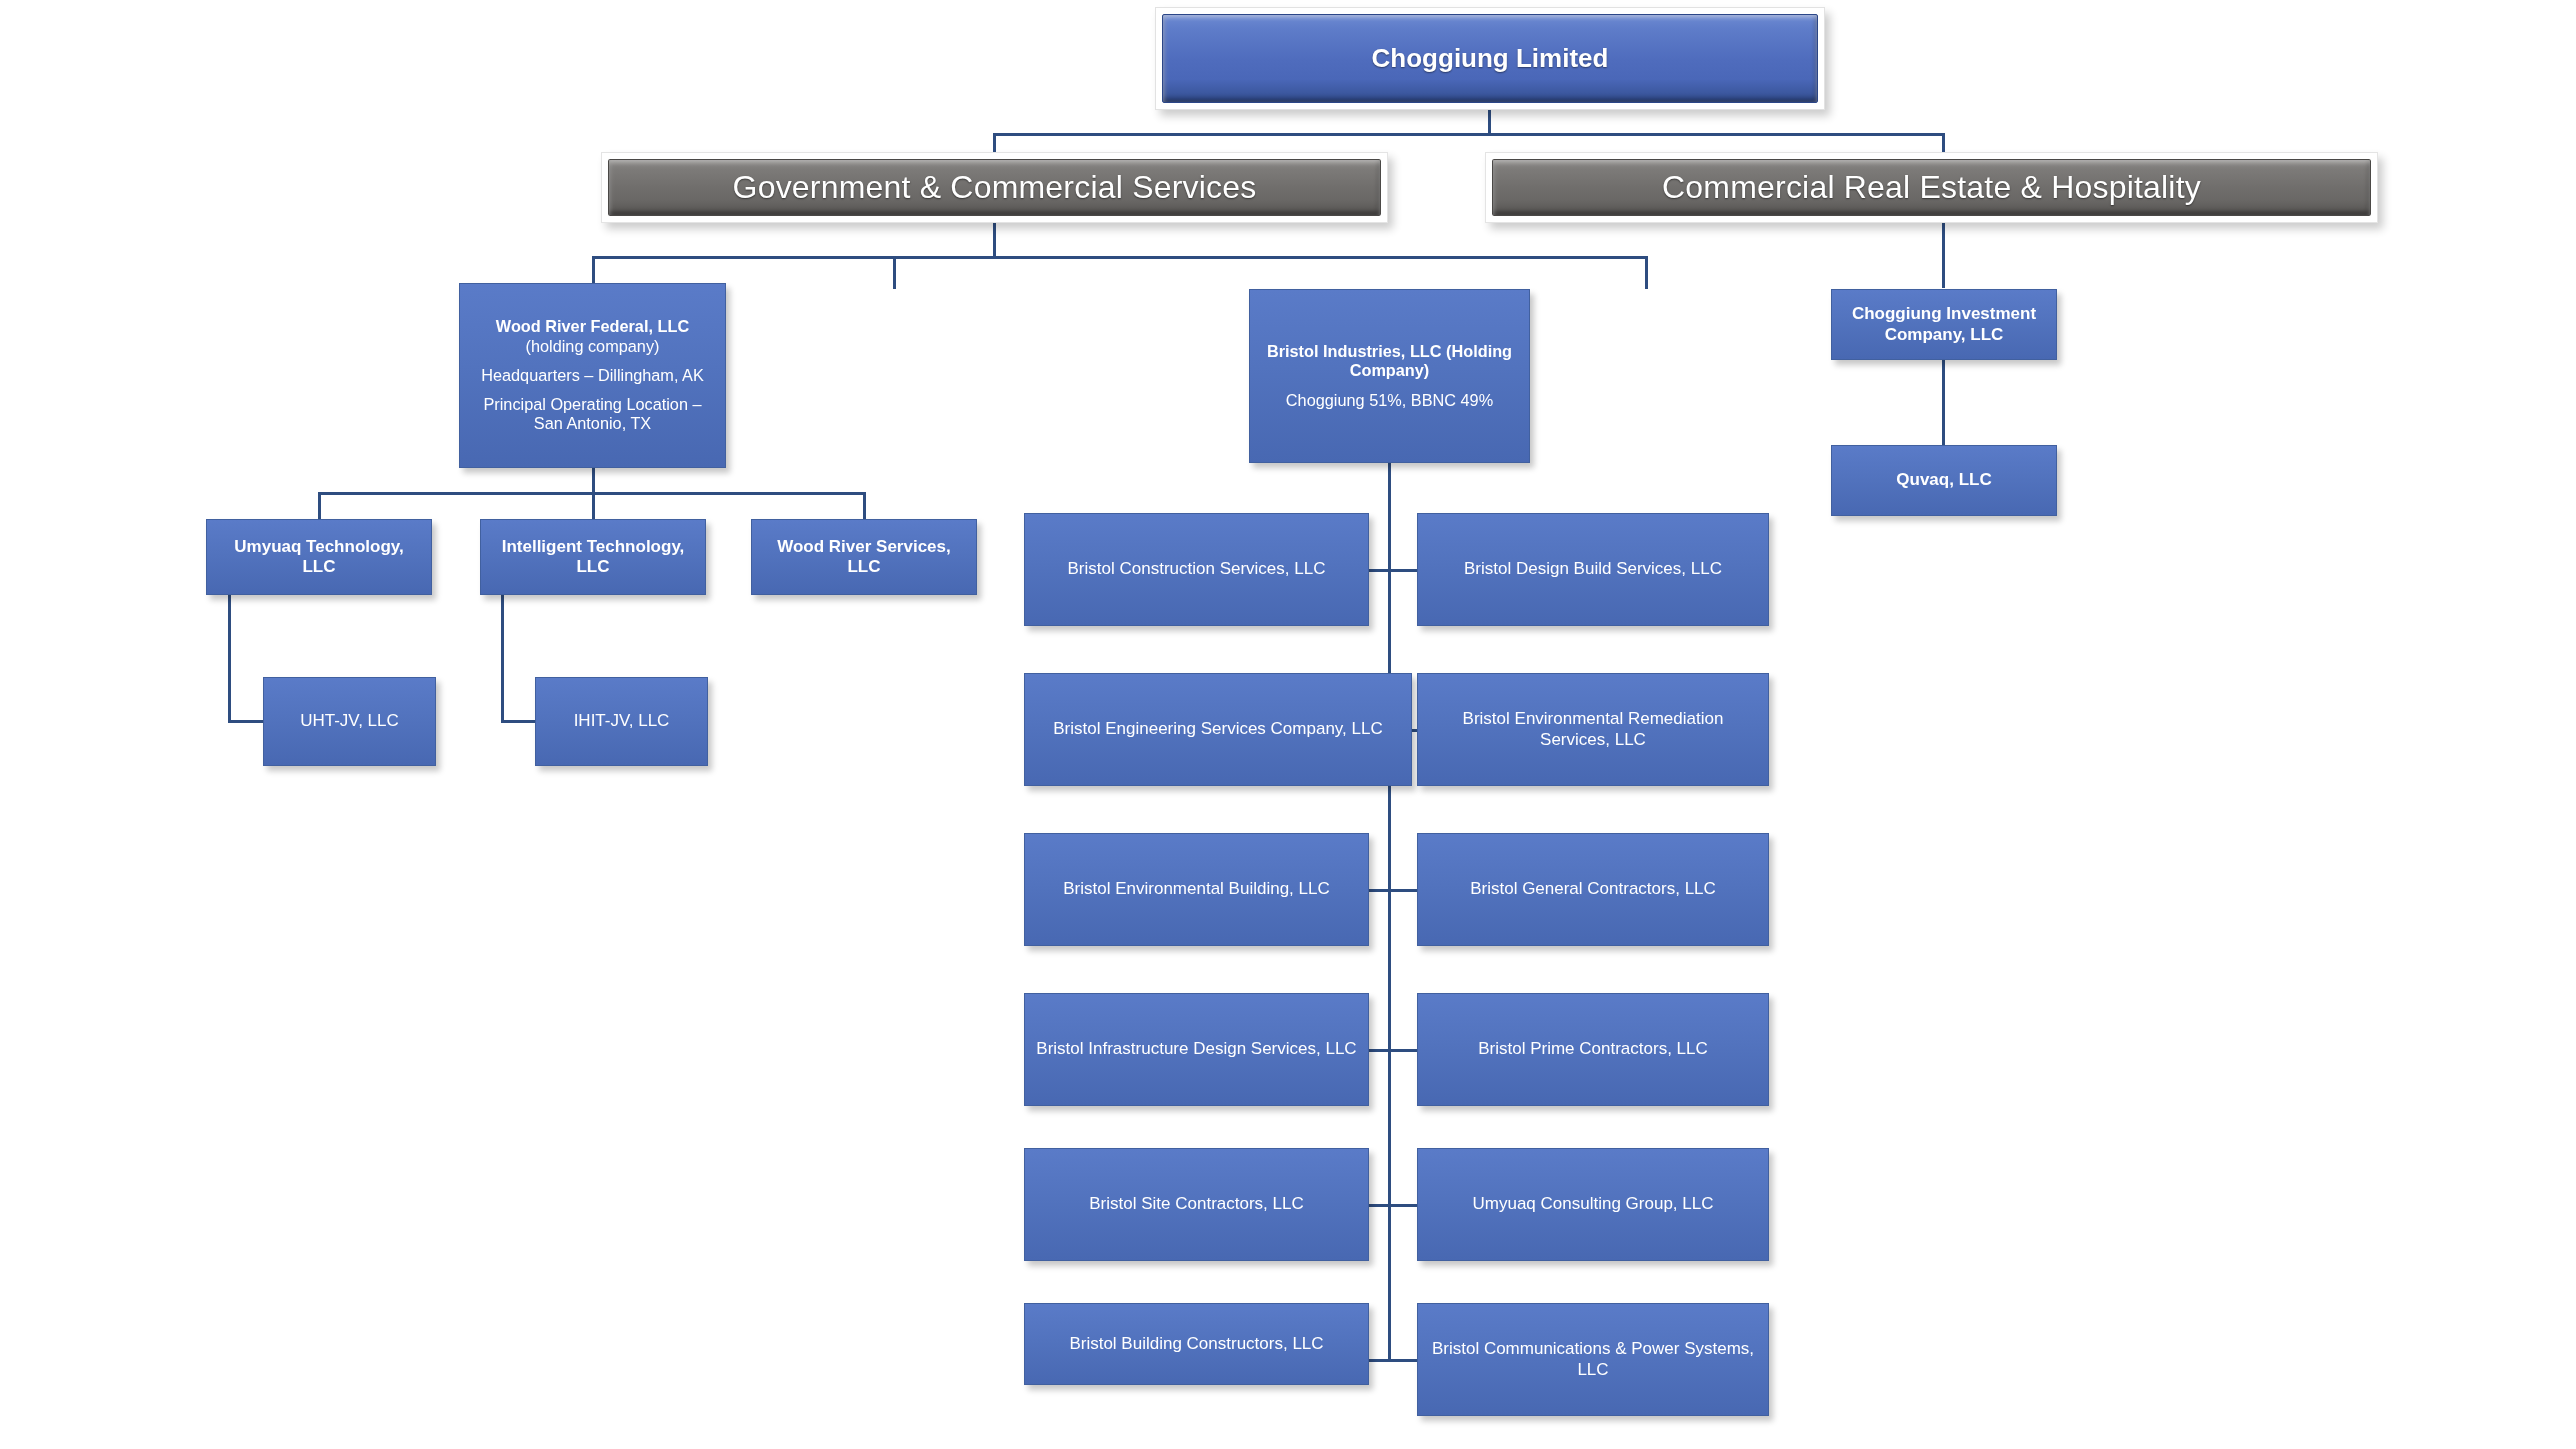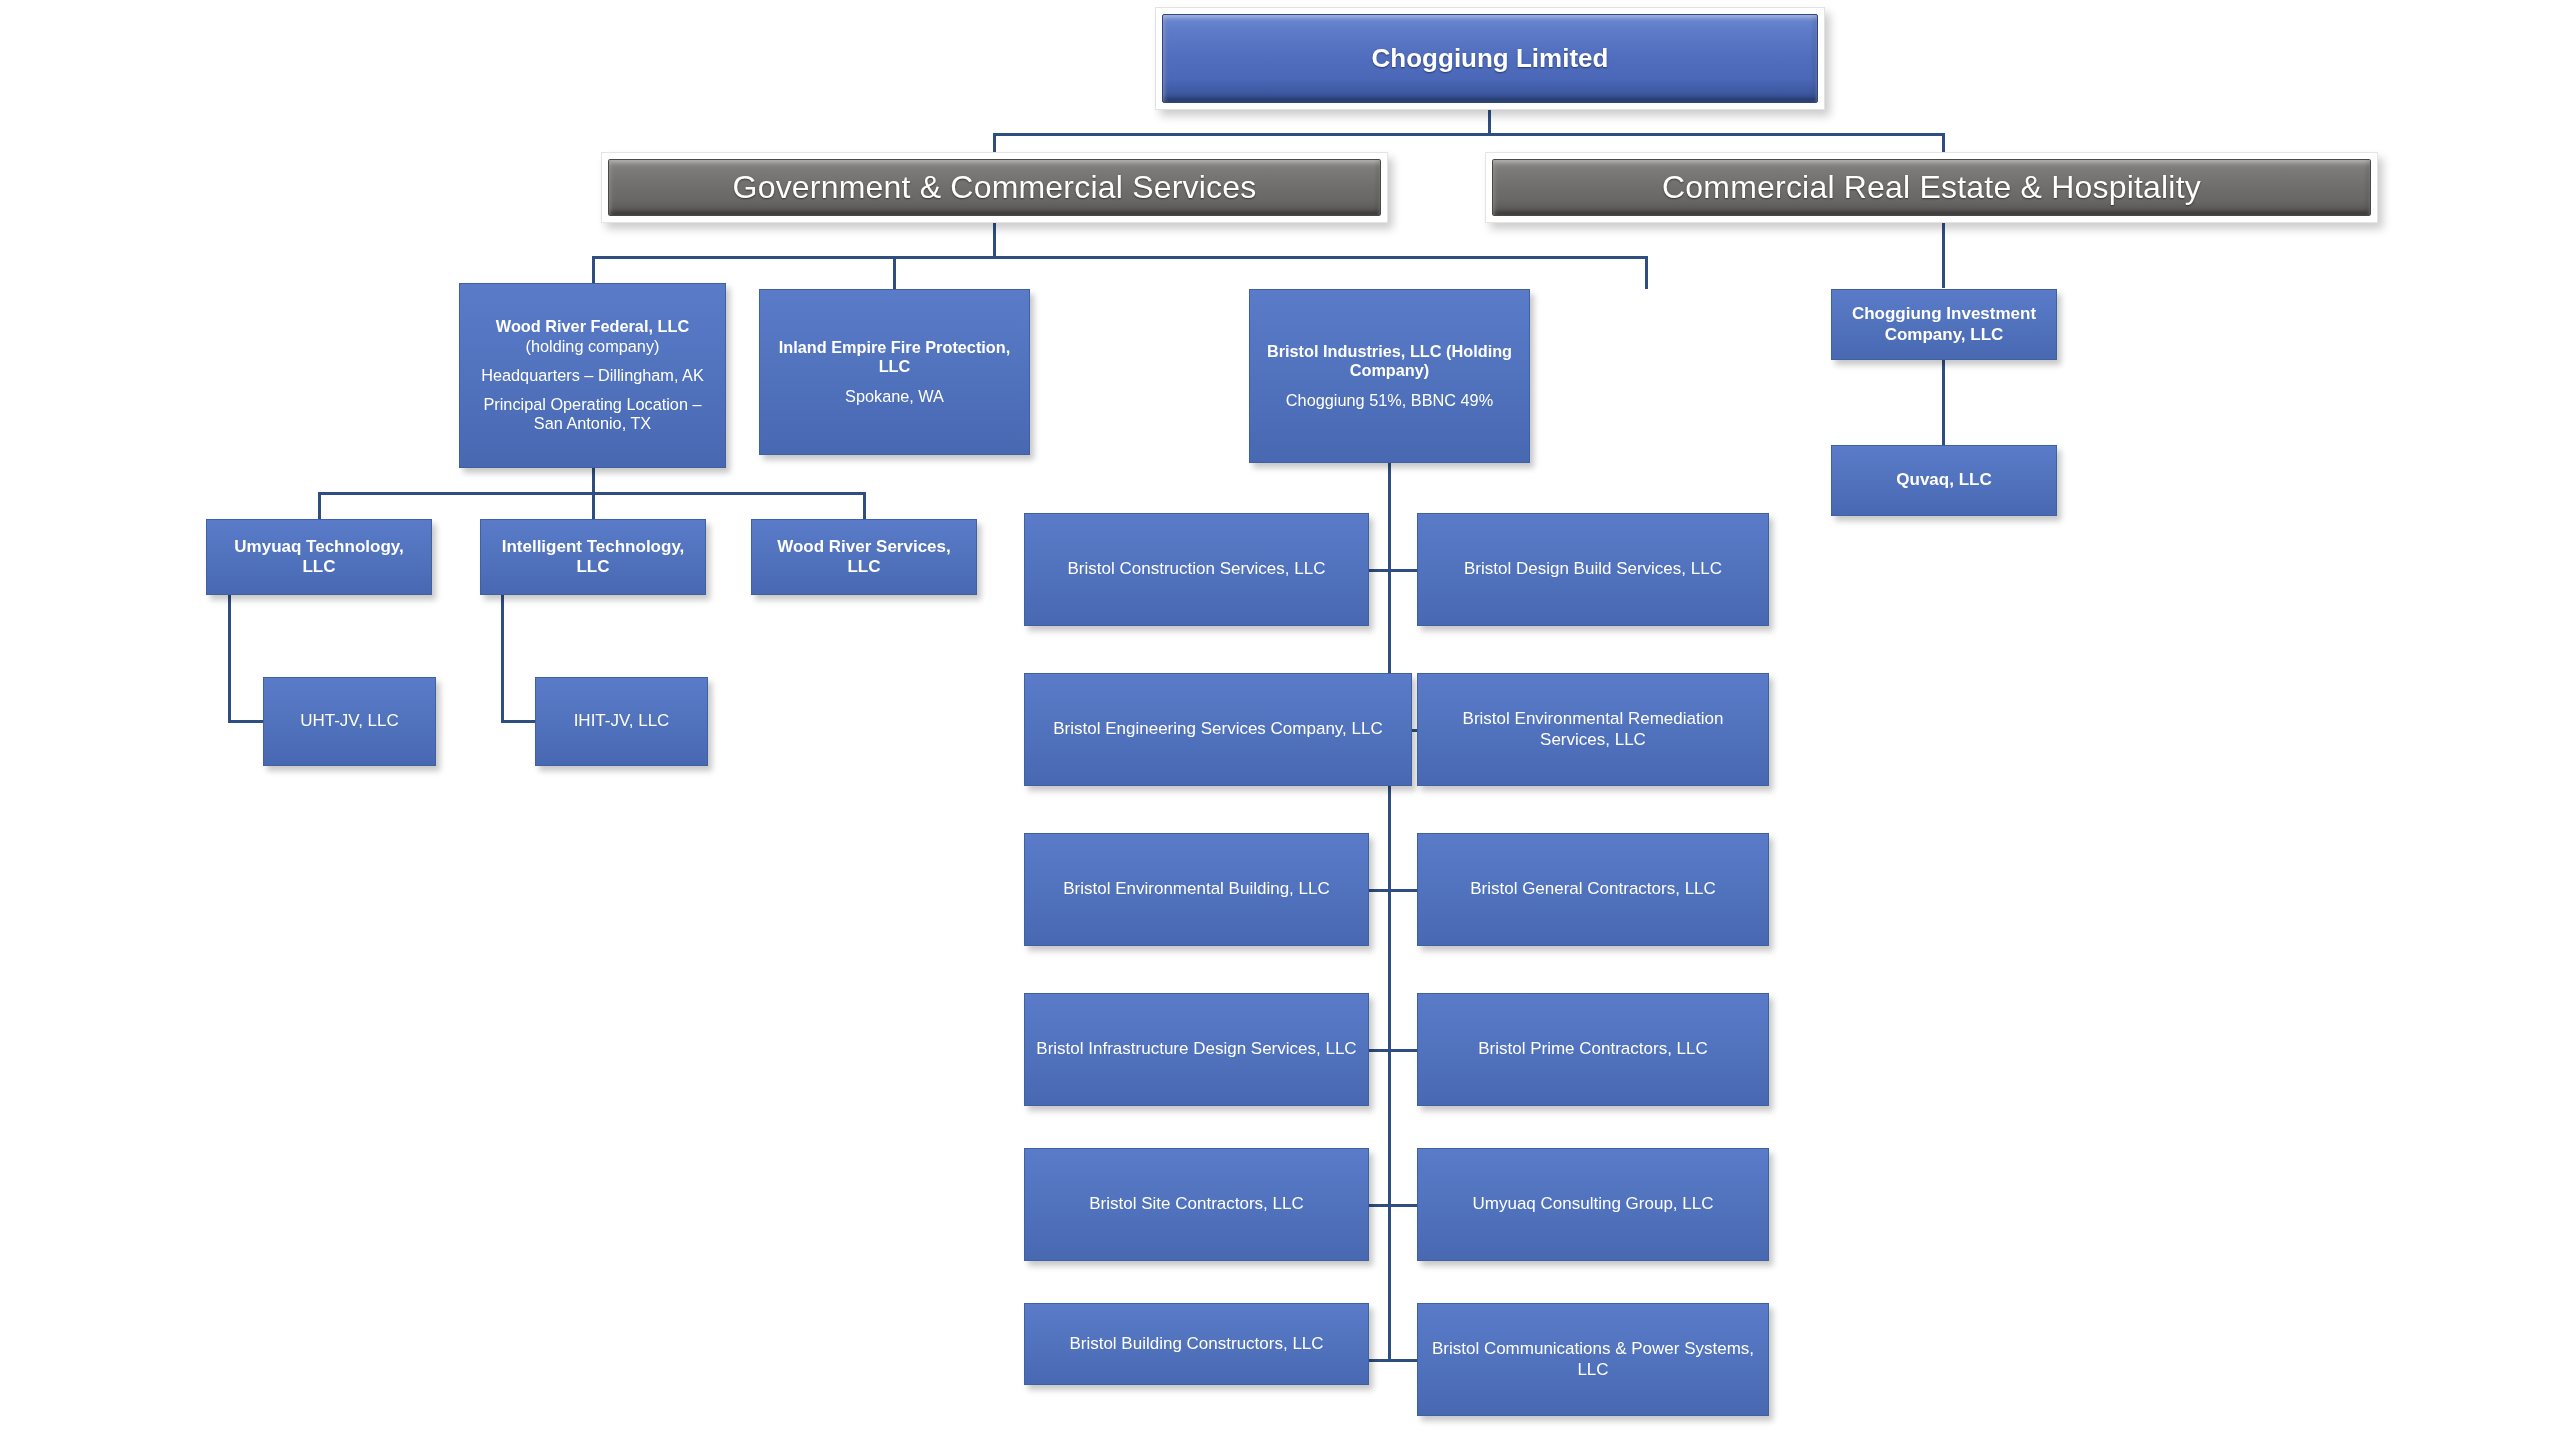--- a/index.html
+++ b/index.html
@@ -156,25 +156,20 @@
 
   <div class="node" style="left:459px; top:283px; width:267px; height:185px; font-size:16.3px;">
     <span class="ln bold">Wood River Federal, LLC</span>
     <span class="ln">(holding company)</span>
     <span class="sp"></span>
     <span class="ln">Headquarters – Dillingham, AK</span>
     <span class="sp"></span>
     <span class="ln">Principal Operating Location – San Antonio, TX</span>
   </div>
 
-  <div class="node" style="left:759px; top:289px; width:271px; height:166px; font-size:16.3px;">
-    <span class="ln bold">Inland Empire Fire Protection, LLC</span>
-    <span class="sp"></span>
-    <span class="ln">Spokane, WA</span>
-  </div>
 
   <div class="node" style="left:1249px; top:289px; width:281px; height:174px; font-size:16.3px;">
     <span class="ln bold">Bristol Industries, LLC (Holding Company)</span>
     <span class="sp"></span>
     <span class="ln">Choggiung 51%, BBNC 49%</span>
   </div>
 
   <div class="conn v" style="left:592px; top:468px; width:2.6px; height:26px;"></div>
   <div class="conn h" style="left:318px; top:492px; width:547px; height:2.6px;"></div>
   <div class="conn v" style="left:318px; top:492px; width:2.6px; height:27.5px;"></div>

